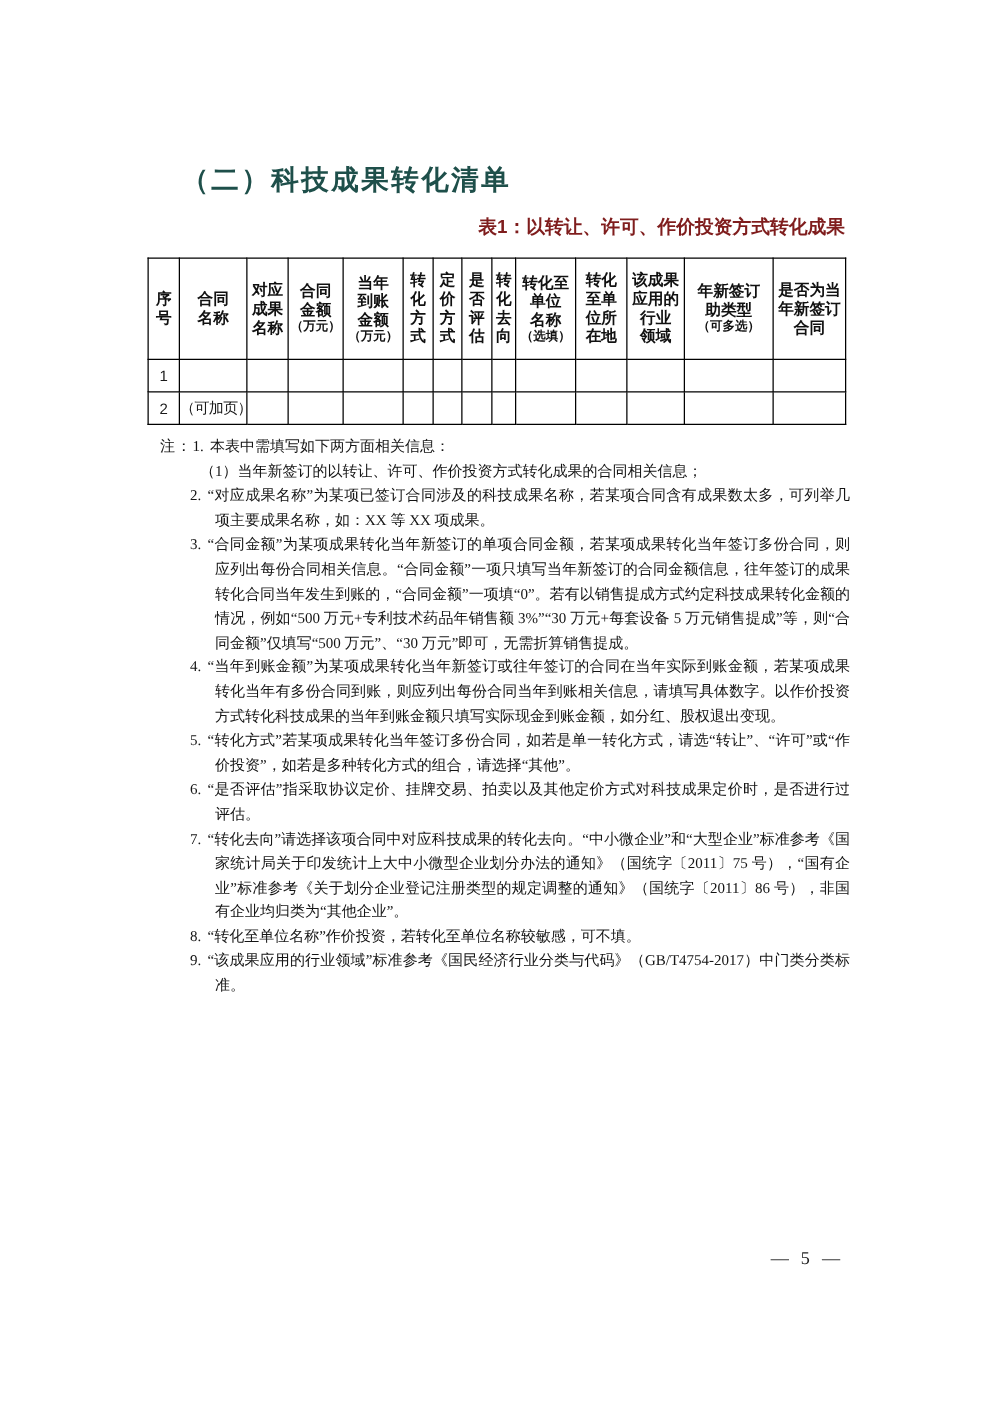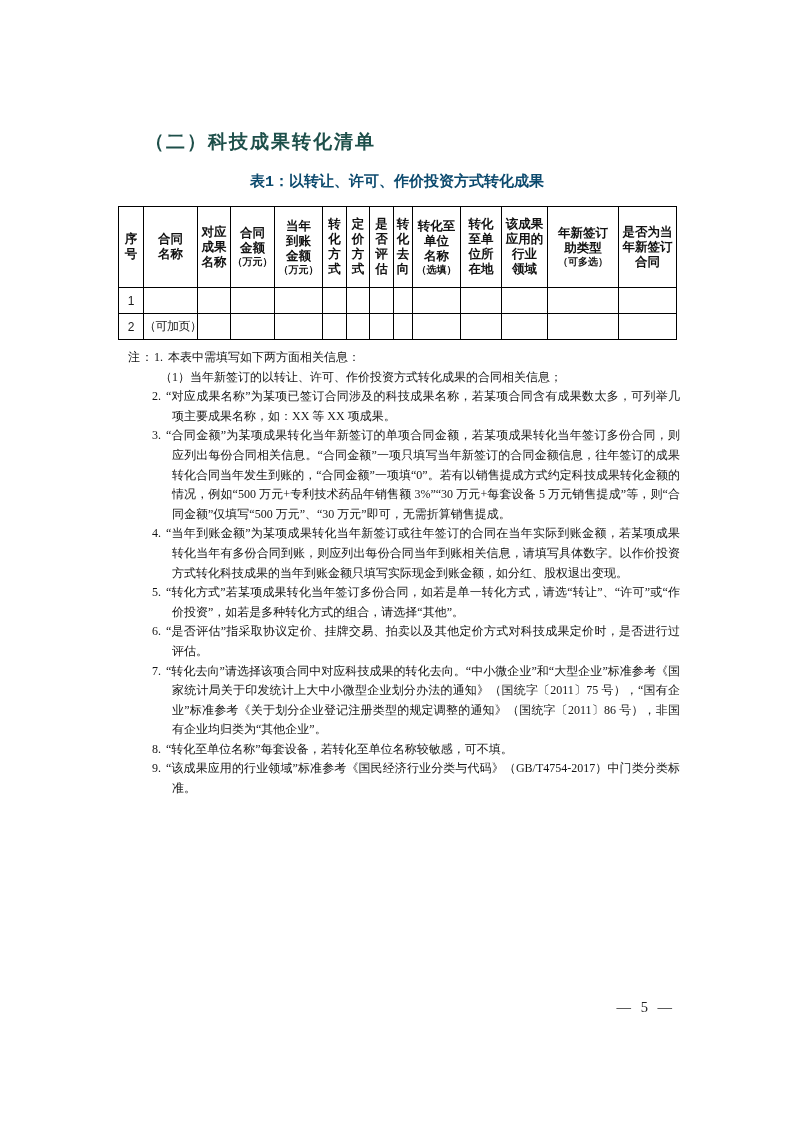--- a/index.html
+++ b/index.html
@@ -3,28 +3,28 @@
 <meta charset="utf-8">
 <style>
   html,body { margin:0; padding:0; background:#e8e8e8; }
   .sheet {
     position:relative; width:793px; height:1122px; margin:0 auto;
     background:#ffffff; overflow:hidden;
     font-family:"Liberation Serif","DejaVu Serif",serif; color:#1a1a1a;
   }
   .section-heading {
     position:absolute; left:145px; top:129px;
-    font-size:19px; font-weight:bold; letter-spacing:2px;
+    font-size:22px; font-weight:bold; letter-spacing:2px;
     color:#1e4f4a;
     font-family:"Liberation Serif","DejaVu Serif",serif;
   }
   .table-title {
     position:absolute; left:118px; top:172px; width:558px;
-    text-align:center; font-size:15px; font-weight:bold; color:#0c4a6e;
-    font-family:Liberation Mono, monospace;
+    text-align:right; font-size:15px; font-weight:bold; color:#7f1d1d;
+    font-family:Liberation Sans, sans-serif;
   }
   table.form {
     position:absolute; left:118px; top:206px; width:558px;
     border-collapse:collapse; table-layout:fixed;
     font-family:"Liberation Sans","DejaVu Sans",sans-serif;
   }
   table.form th, table.form td {
     border:1px solid #000; padding:0; text-align:center; vertical-align:middle;
     overflow:hidden;
   }
@@ -192,19 +192,19 @@
 
   <div class="notes">
     <div class="note-first"><span class="notes-label">注：</span><span class="num">1.</span><span>本表中需填写如下两方面相关信息：</span></div>
     <div class="note-sub">（1）当年新签订的以转让、许可、作价投资方式转化成果的合同相关信息；</div>
     <div class="note-item"><span class="num">2.</span><span>“对应成果名称”为某项已签订合同涉及的科技成果名称，若某项合同含有成果数太多，可列举几项主要成果名称，如：XX 等 XX 项成果。</span></div>
     <div class="note-item"><span class="num">3.</span><span>“合同金额”为某项成果转化当年新签订的单项合同金额，若某项成果转化当年签订多份合同，则应列出每份合同相关信息。“合同金额”一项只填写当年新签订的合同金额信息，往年签订的成果转化合同当年发生到账的，“合同金额”一项填“0”。若有以销售提成方式约定科技成果转化金额的情况，例如“500 万元+专利技术药品年销售额 3%”“30 万元+每套设备 5 万元销售提成”等，则“合同金额”仅填写“500 万元”、“30 万元”即可，无需折算销售提成。</span></div>
     <div class="note-item"><span class="num">4.</span><span>“当年到账金额”为某项成果转化当年新签订或往年签订的合同在当年实际到账金额，若某项成果转化当年有多份合同到账，则应列出每份合同当年到账相关信息，请填写具体数字。以作价投资方式转化科技成果的当年到账金额只填写实际现金到账金额，如分红、股权退出变现。</span></div>
     <div class="note-item"><span class="num">5.</span><span>“转化方式”若某项成果转化当年签订多份合同，如若是单一转化方式，请选“转让”、“许可”或“作价投资”，如若是多种转化方式的组合，请选择“其他”。</span></div>
     <div class="note-item"><span class="num">6.</span><span>“是否评估”指采取协议定价、挂牌交易、拍卖以及其他定价方式对科技成果定价时，是否进行过评估。</span></div>
     <div class="note-item"><span class="num">7.</span><span>“转化去向”请选择该项合同中对应科技成果的转化去向。“中小微企业”和“大型企业”标准参考《国家统计局关于印发统计上大中小微型企业划分办法的通知》（国统字〔2011〕75 号），“国有企业”标准参考《关于划分企业登记注册类型的规定调整的通知》（国统字〔2011〕86 号），非国有企业均归类为“其他企业”。</span></div>
-    <div class="note-item"><span class="num">8.</span><span>“转化至单位名称”每套设备，若转化至单位名称较敏感，可不填。</span></div>
+    <div class="note-item"><span class="num">8.</span><span>“转化至单位名称”作价投资，若转化至单位名称较敏感，可不填。</span></div>
     <div class="note-item"><span class="num">9.</span><span>“该成果应用的行业领域”标准参考《国民经济行业分类与代码》（GB/T4754-2017）中门类分类标准。</span></div>
   </div>
 
   <div class="page-number">— 5 —</div>
 
 </div>
 
 </body></html>

